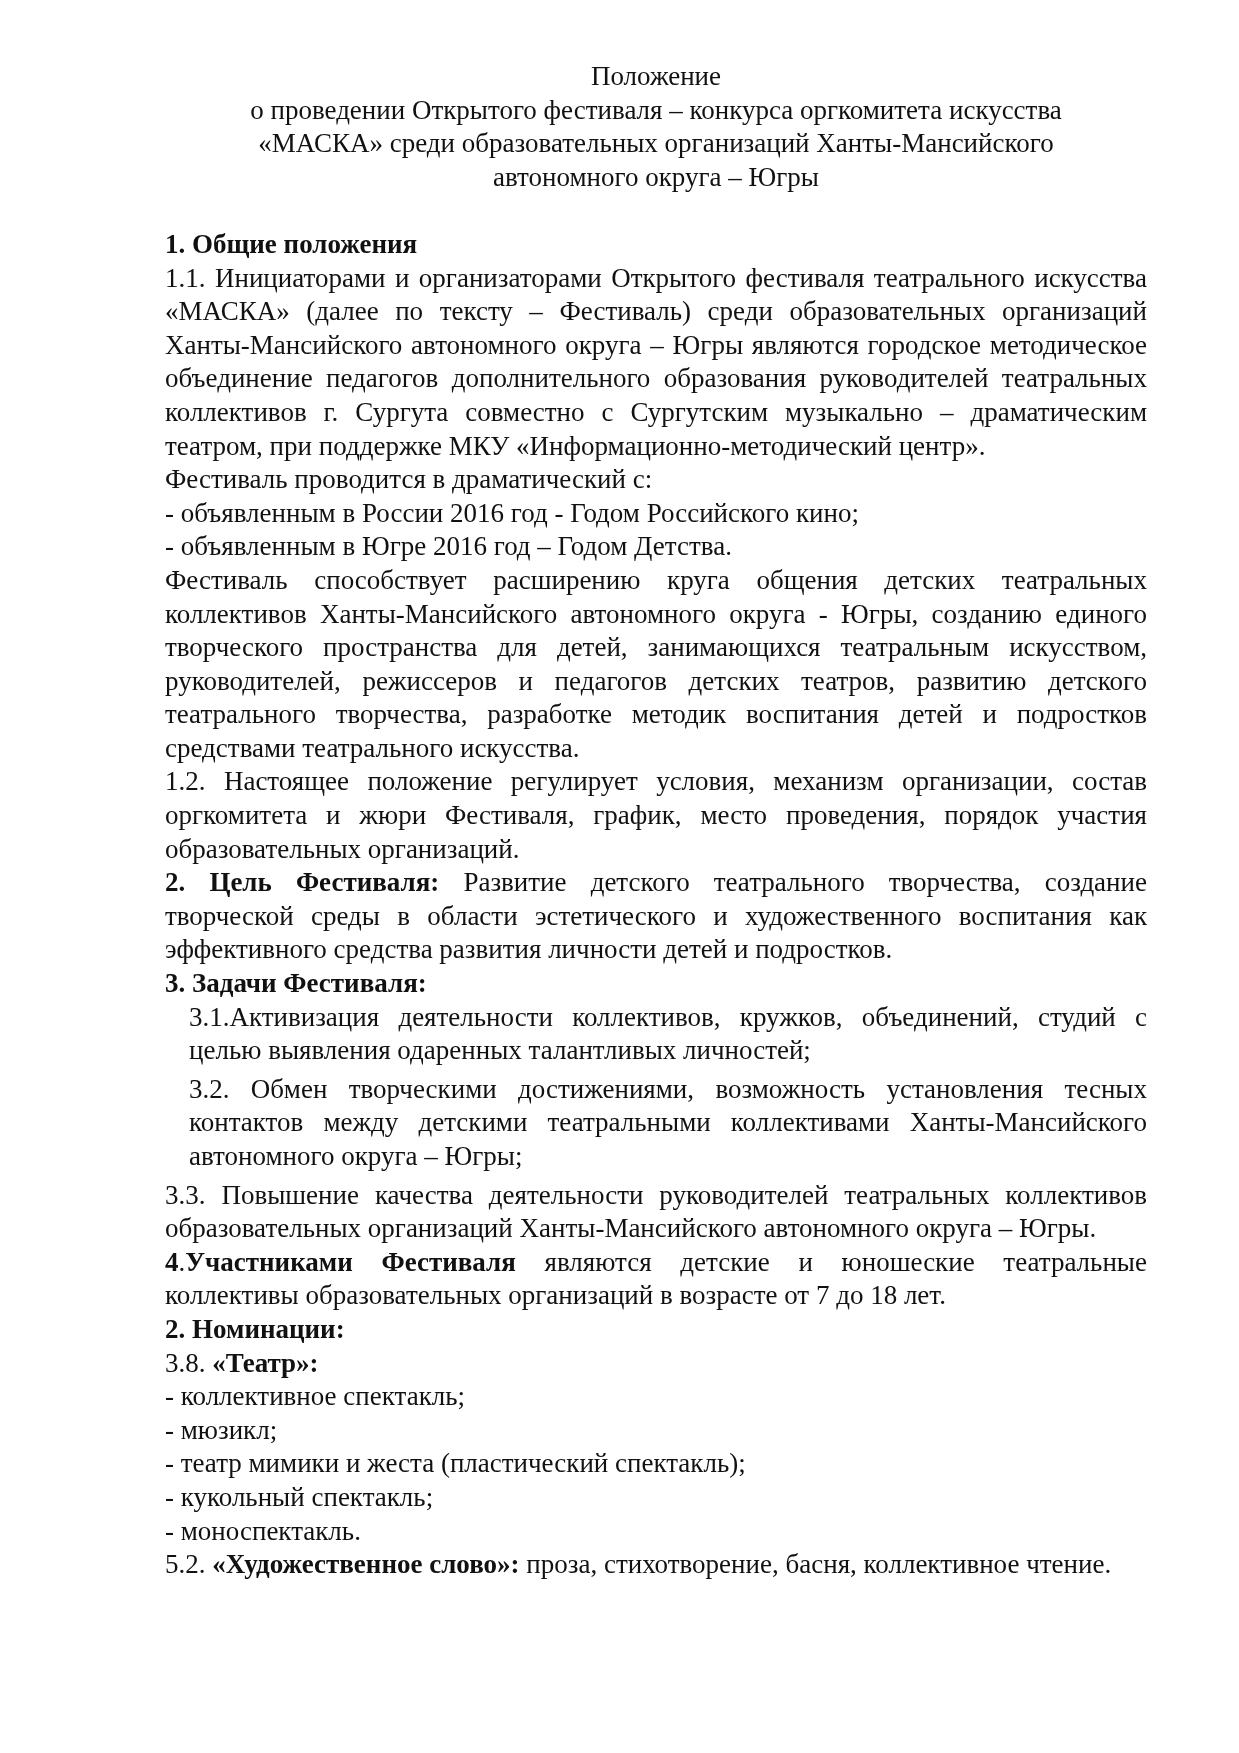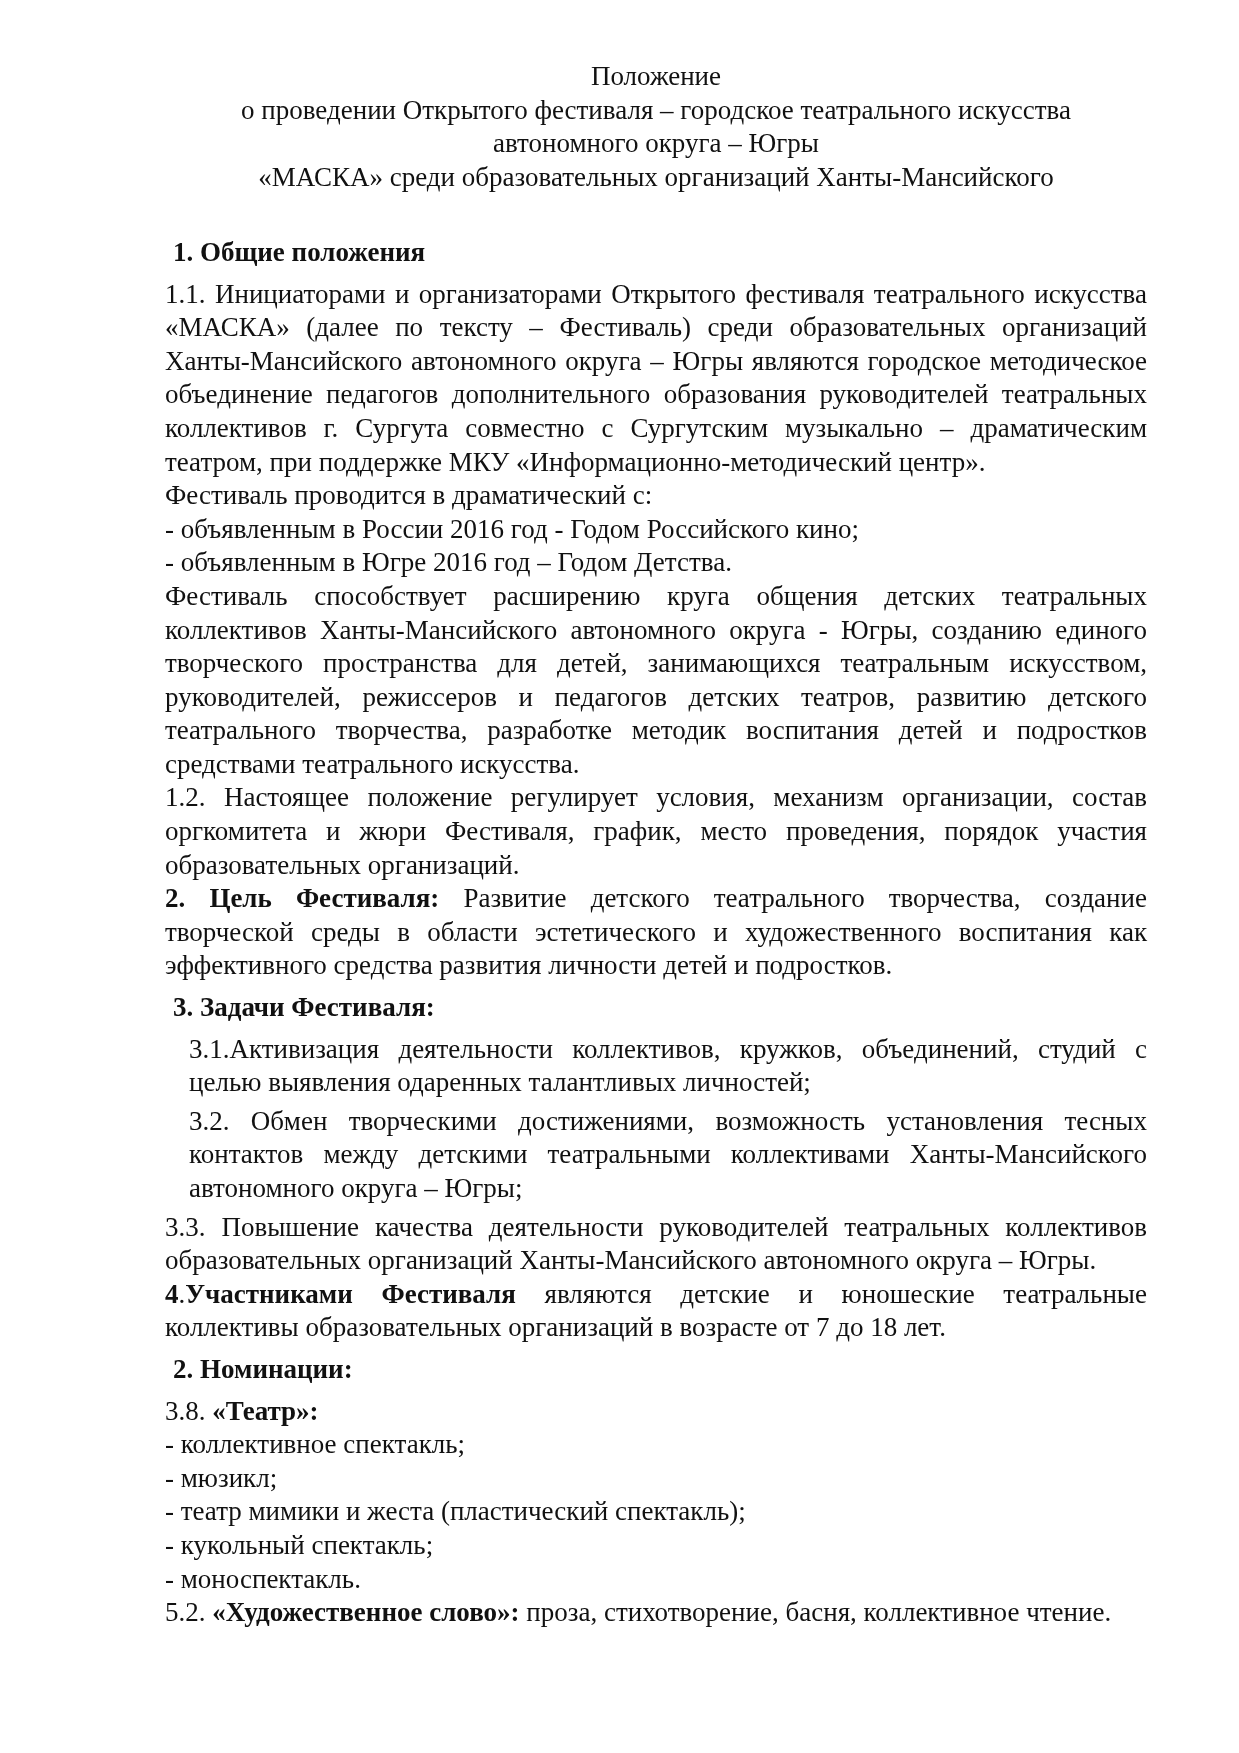--- a/index.html
+++ b/index.html
@@ -43,41 +43,41 @@
     }
     p.gap {
       margin-bottom: 5px;
       margin-left: 24px;
     }
     .b {
       font-weight: bold;
     }
     .heading {
       font-weight: bold;
-      margin: 8px;
+      margin: 0;
     }
     ul.dash {
       list-style: none;
       margin: 0;
       padding: 0;
     }
     ul.dash li::before {
       content: "- ";
     }
   </style>
 </head>
 <body>
 
 <div class="page">
 
   <div class="title-block">
     <div>Положение</div>
-    <div>о проведении Открытого фестиваля – городское театрального искусства</div>
+    <div>о проведении Открытого фестиваля – конкурса оргкомитета искусства</div>
+    <div>«МАСКА» среди образовательных организаций Ханты-Мансийского</div>
     <div>автономного округа – Югры</div>
-    <div>«МАСКА» среди образовательных организаций Ханты-Мансийского</div>
   </div>
 
   <div class="spacer"></div>
 
   <div class="heading">1. Общие положения</div>
   <p>1.1. Инициаторами и организаторами Открытого фестиваля театрального искусства «МАСКА» (далее по тексту – Фестиваль) среди образовательных организаций Ханты-Мансийского автономного округа – Югры являются городское методическое объединение педагогов дополнительного образования руководителей театральных коллективов г. Сургута совместно с Сургутским музыкально – драматическим театром, при поддержке МКУ «Информационно-методический центр».</p>
   <p class="nojust">Фестиваль проводится в драматический с:</p>
   <ul class="dash">
     <li>объявленным в России 2016 год - Годом Российского кино;</li>
     <li>объявленным в Югре 2016 год – Годом Детства.</li>

